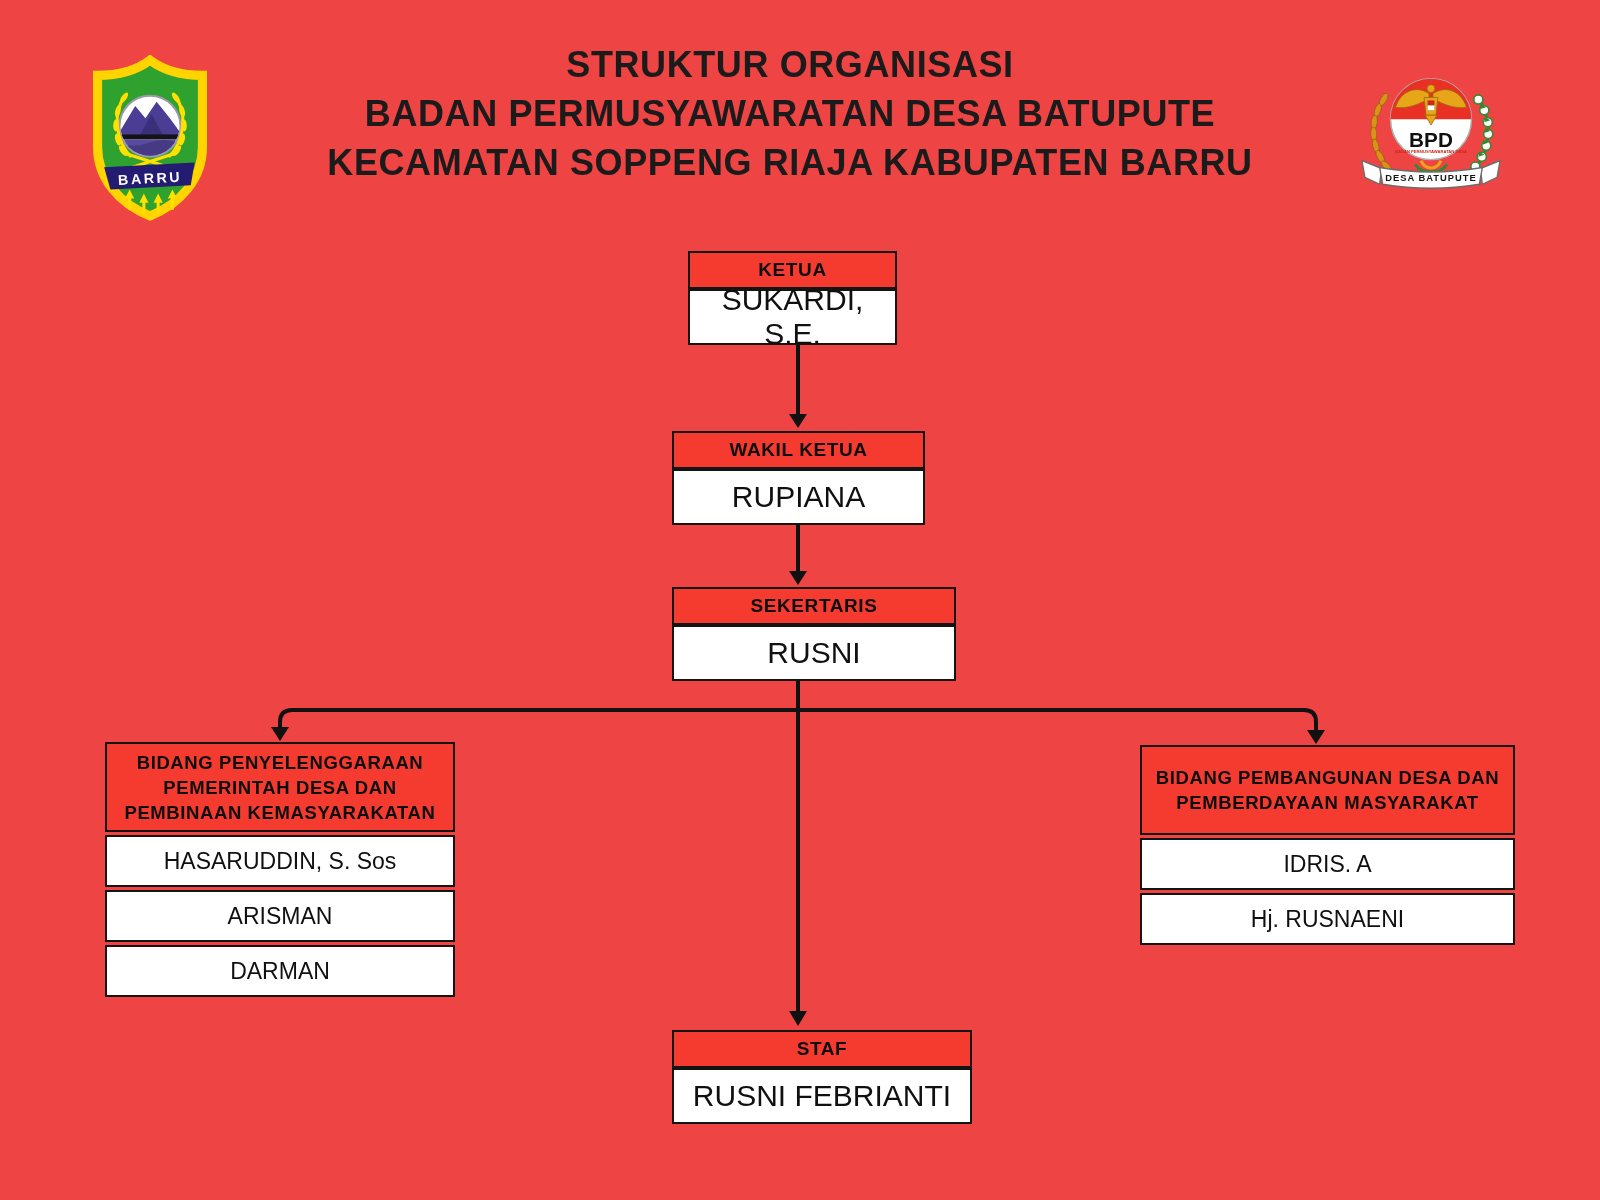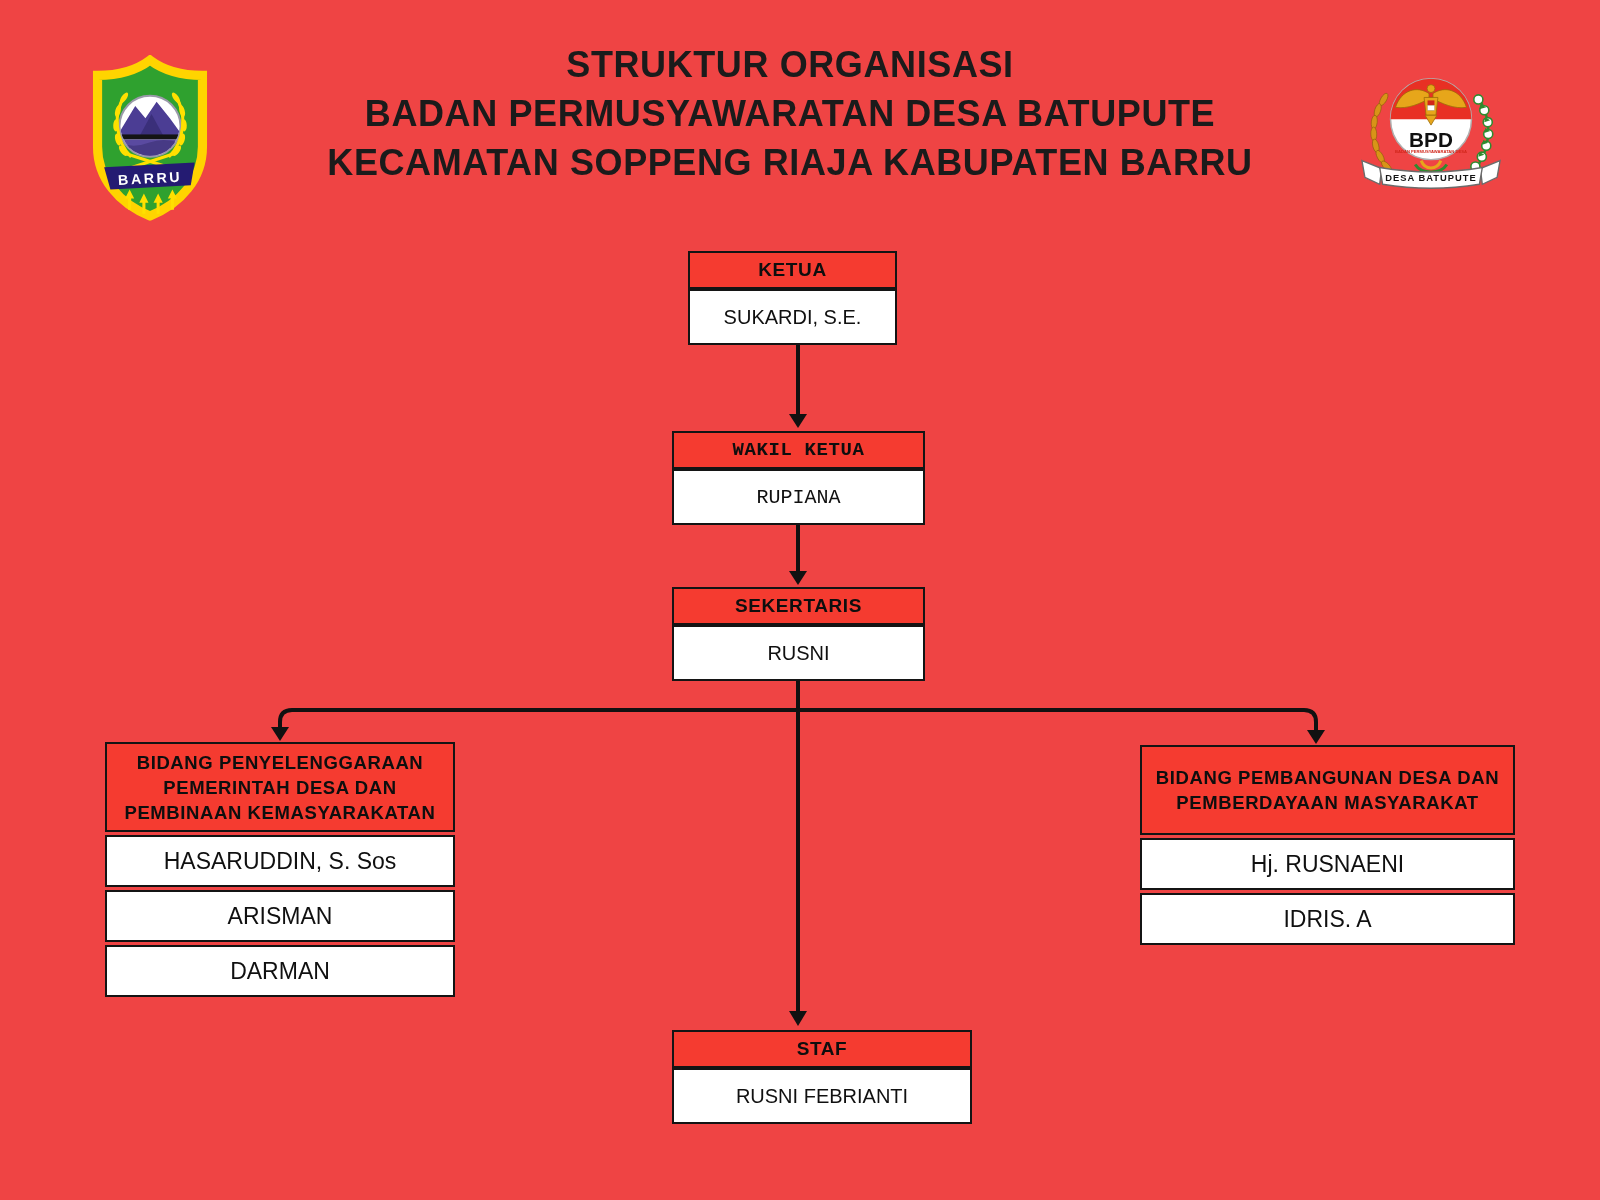--- a/index.html
+++ b/index.html
@@ -19,21 +19,21 @@
     background:#f53b30;border:2px solid #141414;color:#0e0e0e;
     font-weight:bold;display:flex;align-items:center;justify-content:center;
     text-align:center;box-sizing:border-box;letter-spacing:0.6px;
   }
   .node-row{
     background:#ffffff;border:2px solid #141414;color:#101010;
     display:flex;align-items:center;justify-content:center;text-align:center;
     box-sizing:border-box;
   }
   .center .node-header{height:38px;font-size:19px;}
-  .center .node-row{height:56px;font-size:20px;margin-top:0;}
+  .center .node-row{height:56px;font-size:30px;margin-top:0;}
   .side .node-header{height:90px;font-size:18.5px;line-height:25px;padding:0 8px;margin-bottom:3px;}
   .side .node-row{height:52px;font-size:23px;margin-bottom:3px;}
   .logo{position:absolute;}
 </style>
 </head>
 <body>
 
 <div class="page">
 
   <div class="title-block">
@@ -156,41 +156,41 @@
       <polygon points="271,727 289,727 280,741"></polygon>
       <polygon points="1307,730 1325,730 1316,744"></polygon>
     </g>
   </svg>
 
   <div class="node center" style="left:672px;top:251px;width:209px;padding-left:16px;">
     <div class="node-header">KETUA</div>
     <div class="node-row">SUKARDI, S.E.</div>
   </div>
 
-  <div class="node center" style="left:672px;top:431px;width:253px;font-family:Liberation Mono, monospace;">
+  <div class="node center" style="left:672px;top:431px;width:253px;">
     <div class="node-header">WAKIL KETUA</div>
     <div class="node-row">RUPIANA</div>
   </div>
 
-  <div class="node center" style="left:672px;top:587px;width:253px;">
+  <div class="node center" style="left:672px;top:587px;width:284px;">
     <div class="node-header">SEKERTARIS</div>
     <div class="node-row">RUSNI</div>
   </div>
 
   <div class="node side" style="left:105px;top:742px;width:350px;">
     <div class="node-header">BIDANG PENYELENGGARAAN PEMERINTAH DESA DAN PEMBINAAN KEMASYARAKATAN</div>
     <div class="node-row">HASARUDDIN, S. Sos</div>
     <div class="node-row">ARISMAN</div>
     <div class="node-row">DARMAN</div>
   </div>
 
   <div class="node side" style="left:1140px;top:745px;width:375px;">
     <div class="node-header">BIDANG PEMBANGUNAN DESA DAN PEMBERDAYAAN MASYARAKAT</div>
+    <div class="node-row">IDRIS. A</div>
     <div class="node-row">Hj. RUSNAENI</div>
-    <div class="node-row">IDRIS. A</div>
   </div>
 
   <div class="node center" style="left:672px;top:1030px;width:300px;">
     <div class="node-header">STAF</div>
     <div class="node-row">RUSNI FEBRIANTI</div>
   </div>
 
 </div>
 
 </body></html>

